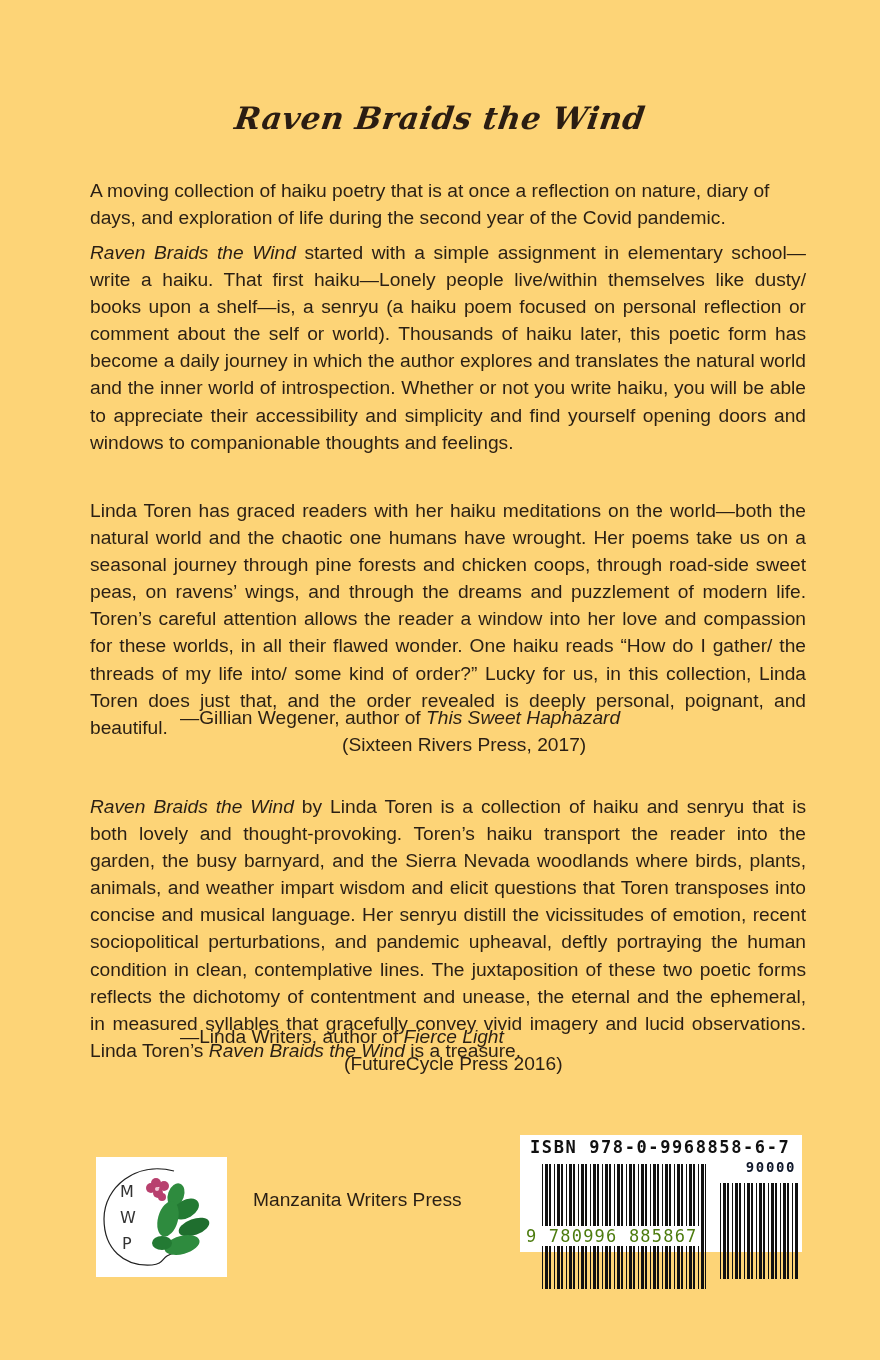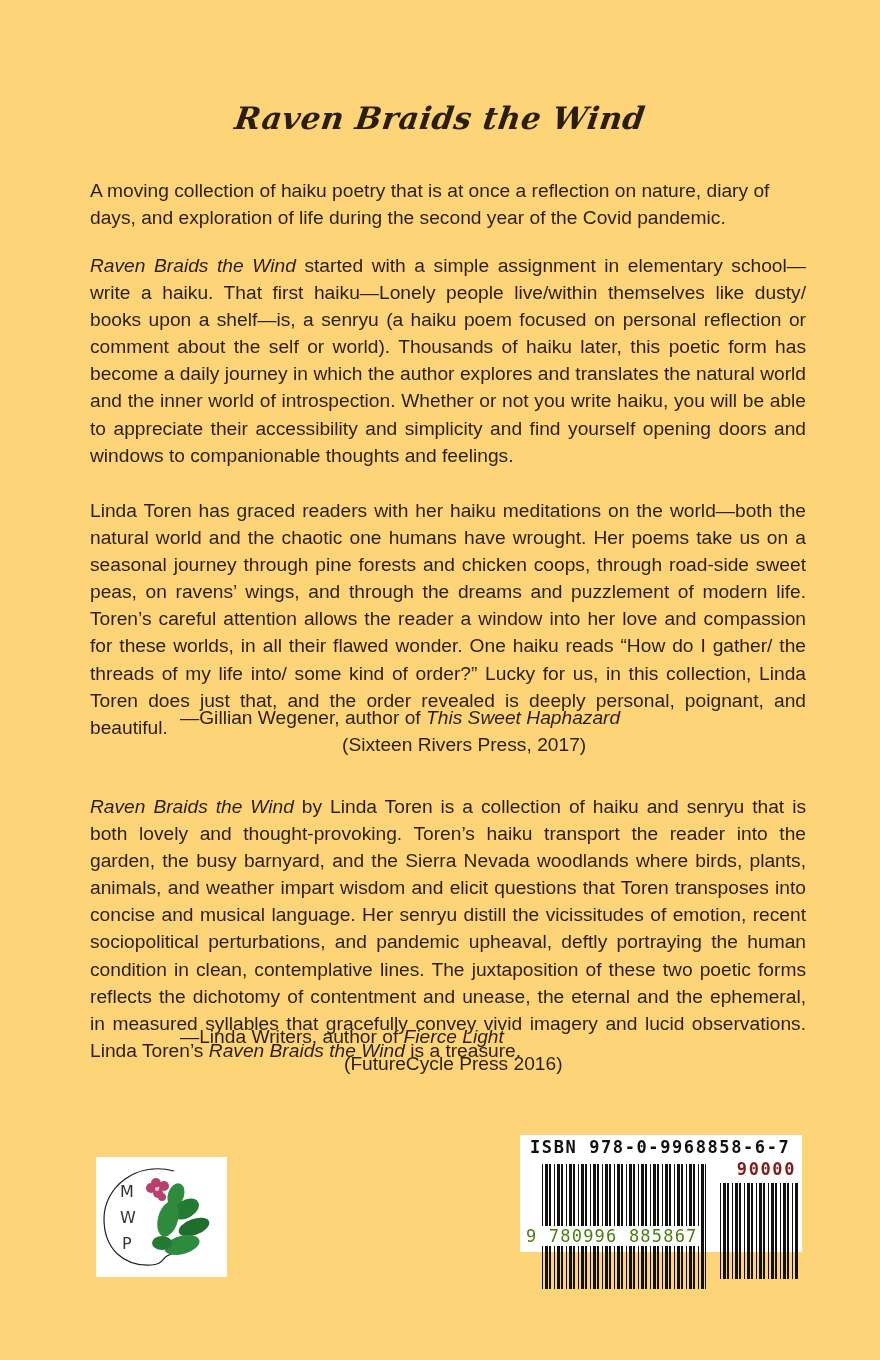--- a/index.html
+++ b/index.html
@@ -24,21 +24,21 @@
     }
     .para {
       position: absolute; left: 82px; width: 716px;
       font-size: 19.2px;
       line-height: 27.1px;
       text-align: justify;
       margin: 8px;
     }
     .para i { font-style: italic; }
     #p1 { top: 169px; text-align: left; }
-    #p2 { top: 244px; }
+    #p2 { top: 231px; }
     #p3 { top: 489px; }
     #p4 { top: 785px; }
     .attrib {
       position: absolute; font-size: 19.2px; line-height: 27px; margin-left: 22px;
     }
     #a1-line1 { left: 158px; top: 704px; }
     #a1-line2 { left: 320px; top: 731px; }
     #a2-line1 { left: 158px; top: 1023px; }
     #a2-line2 { left: 322px; top: 1050px; }
     .logo-box {
@@ -55,22 +55,22 @@
     }
     .isbn-text {
       position: absolute; left: 10px; top: 2px;
       font-family: "DejaVu Sans Mono", monospace;
       font-size: 17px; letter-spacing: 1.6px; font-weight: bold;
       color: #111;
     }
     .addon-text {
       position: absolute; right: 6px; top: 24px;
       font-family: "DejaVu Sans Mono", monospace;
-      font-size: 17px; letter-spacing: 1.6px; font-weight: bold;
-      color: #7f1d1d;
+      font-size: 14px; letter-spacing: 1.6px; font-weight: bold;
+      color: #0f172a;
     }
     .ean-text {
       position: absolute; left: 6px; bottom: 6px;
       font-family: "DejaVu Sans Mono", monospace;
       font-size: 17px; letter-spacing: 1.2px;
       color: #4d7c0f;
       background: #fff;
       padding-right: 2px;
     }
     .bars-main { position: absolute; left: 22px; top: 29px; width: 164px; height: 125px; }
@@ -113,20 +113,21 @@
       <ellipse cx="90" cy="52" rx="14" ry="9" fill="#237a33" transform="rotate(-30 90 52)"></ellipse>
       <ellipse cx="72" cy="62" rx="10" ry="18" fill="#2e8b3e" transform="rotate(15 72 62)"></ellipse>
       <ellipse cx="98" cy="70" rx="16" ry="8" fill="#1f6e2e" transform="rotate(-20 98 70)"></ellipse>
       <ellipse cx="86" cy="88" rx="18" ry="9" fill="#2e8b3e" transform="rotate(-15 86 88)"></ellipse>
       <ellipse cx="66" cy="86" rx="10" ry="7" fill="#237a33"></ellipse>
     </g>
   </svg>
 </div>
 
 <div class="publisher">
+  <div>Manzanita Writers Press</div>
 </div>
 
 <div class="barcode-box">
   <div class="isbn-text">ISBN 978-0-9968858-6-7</div>
   <div class="addon-text">90000</div>
   <div class="bars-main">
       <svg id="bars-main" preserveAspectRatio="none" viewBox="0 0 164 125">
         <rect x="0" y="0" width="1" height="125" fill="#111"></rect>
         <rect x="3" y="0" width="3" height="125" fill="#111"></rect>
         <rect x="7" y="0" width="2" height="125" fill="#111"></rect>

